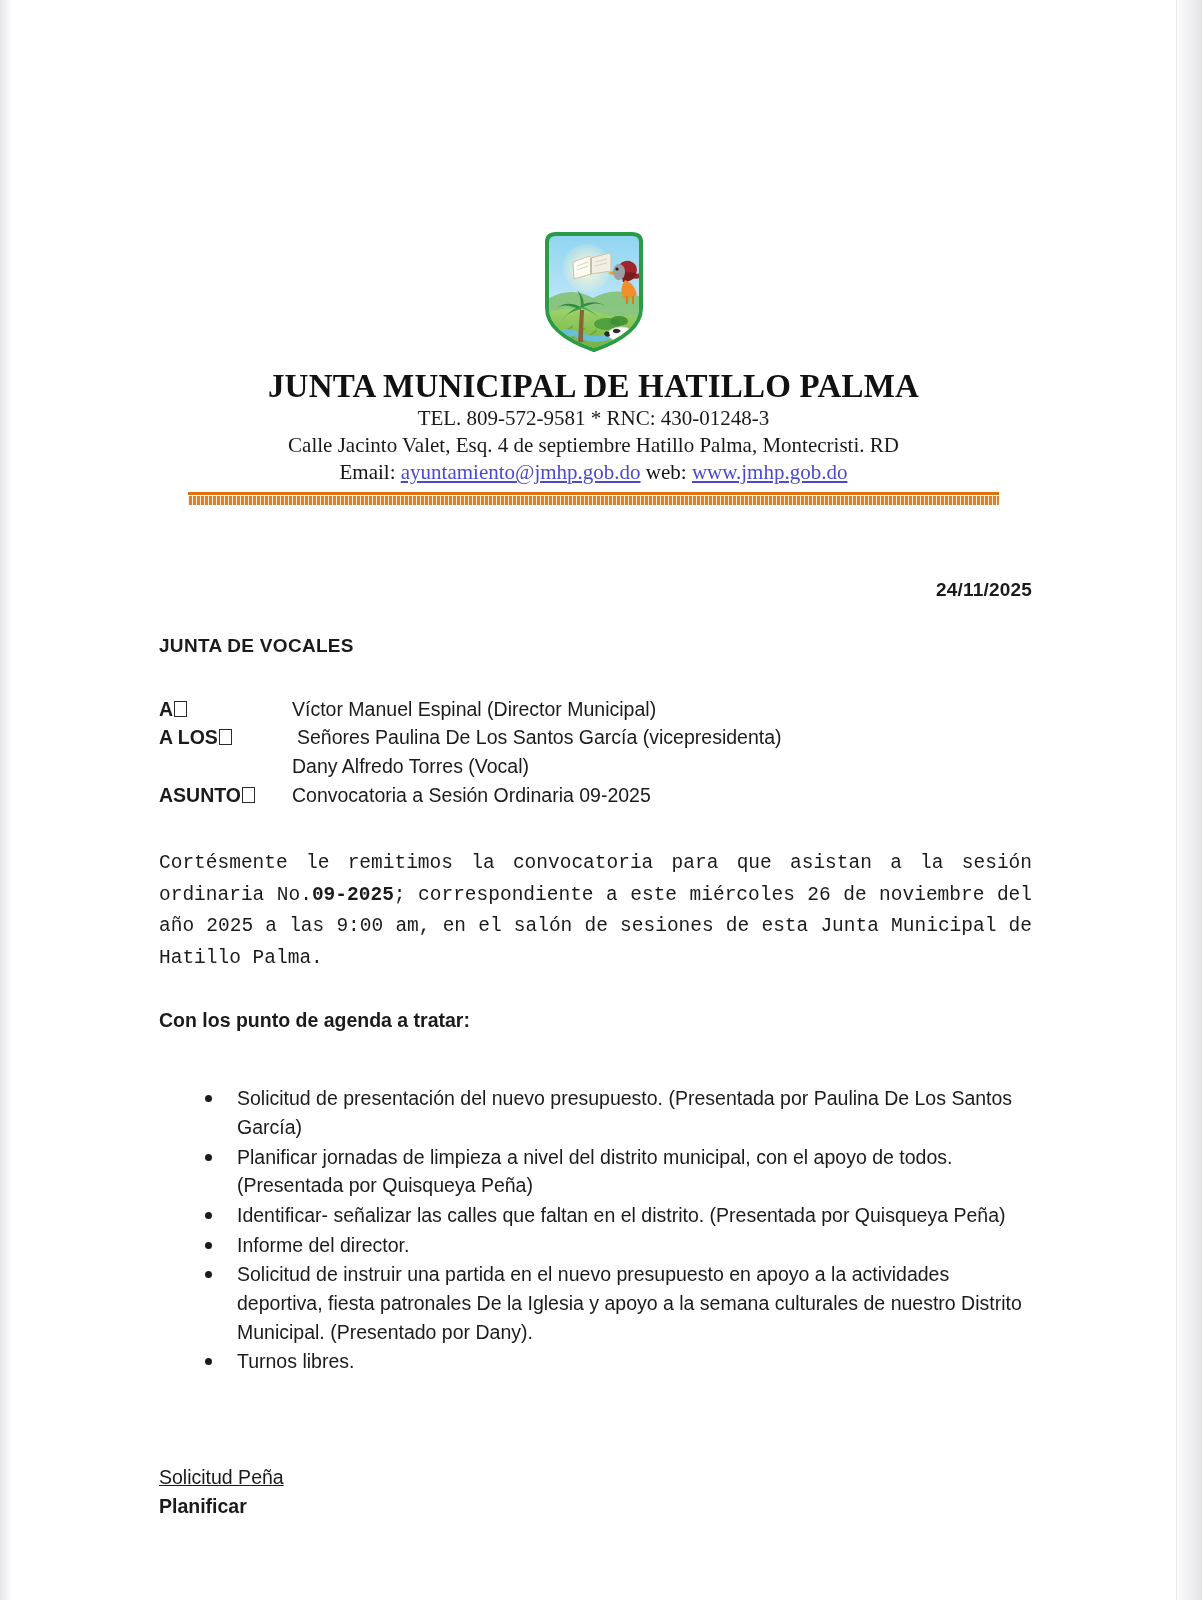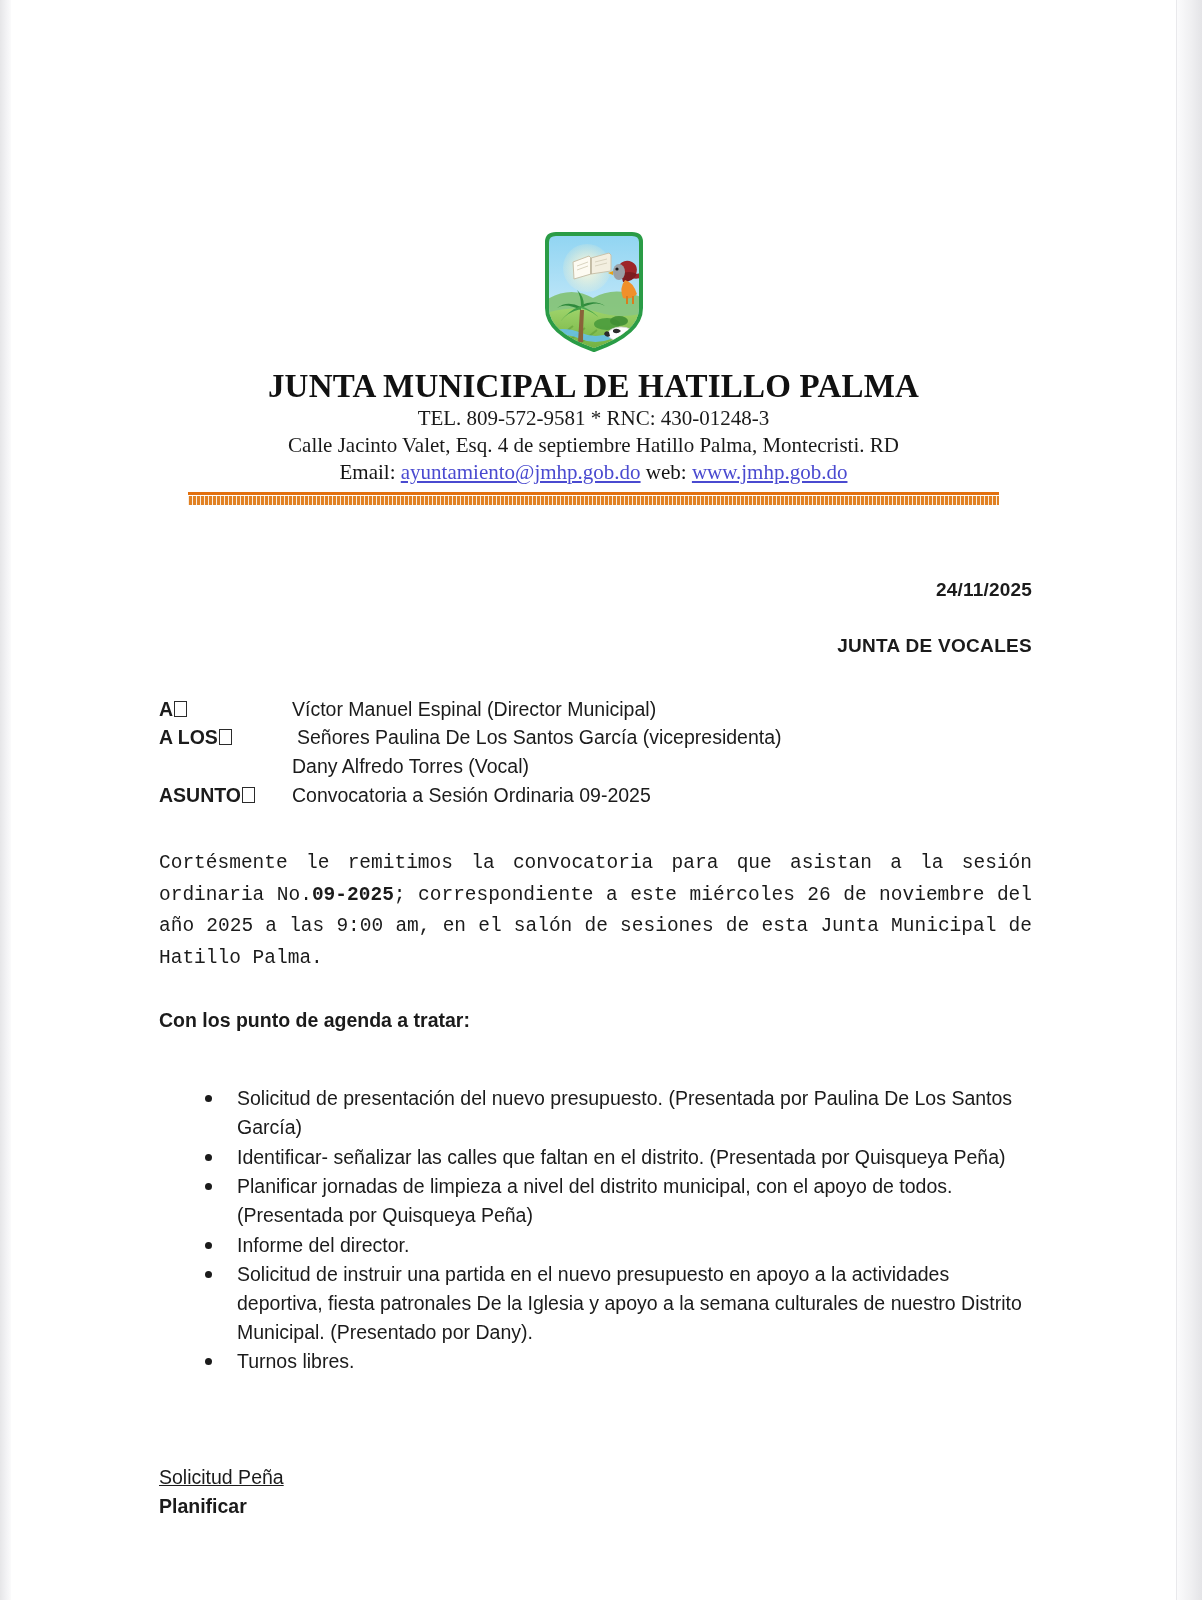--- a/index.html
+++ b/index.html
@@ -103,21 +103,21 @@
     color: #1b1b1b;
   }
   .date-line {
     text-align: right;
     font-size: 19px;
     font-weight: bold;
     margin-top: 74px;
     letter-spacing: 0.2px;
   }
   .doc-heading {
-    text-align: right;
+    text-align: left;
     font-size: 19px;
     font-weight: bold;
     letter-spacing: 0.3px;
     margin-top: 34px;
   }
 
   .recipients {
     margin-top: 38px;
     font-size: 19.5px;
     line-height: 1.48;
@@ -331,22 +331,22 @@
         </div>
 
       </div>
 
       <p class="para"><span>Cortésmente le remitimos la convocatoria para que asistan a la sesión ordinaria No.</span><b>09-2025</b><span>; correspondiente a este miércoles 26 de noviembre del año 2025 a las 9:00 am, en el salón de sesiones de esta Junta Municipal de Hatillo Palma.</span></p>
 
       <div class="agenda-intro">Con los  punto de agenda a tratar:</div>
 
       <ul class="agenda-list">
         <li><span class="dot"></span><span>Solicitud de presentación del nuevo presupuesto. (Presentada por Paulina De Los Santos García)</span></li>
+        <li><span class="dot"></span><span>Planificar jornadas de limpieza a nivel del distrito municipal, con el apoyo de todos. (Presentada por Quisqueya Peña)</span></li>
         <li><span class="dot"></span><span>Identificar- señalizar las calles que faltan en el distrito. (Presentada por Quisqueya Peña)</span></li>
-        <li><span class="dot"></span><span>Planificar jornadas de limpieza a nivel del distrito municipal, con el apoyo de todos. (Presentada por Quisqueya Peña)</span></li>
         <li><span class="dot"></span><span>Informe del director.</span></li>
         <li><span class="dot"></span><span>Solicitud  de instruir  una  partida en el nuevo  presupuesto  en apoyo a la  actividades deportiva, fiesta patronales De la Iglesia y  apoyo a la semana  culturales  de nuestro Distrito Municipal. (Presentado por Dany).</span></li>
         <li><span class="dot"></span><span>Turnos libres.</span></li>
       </ul>
 
       <div class="signature">
         <span class="sig-name">Solicitud Peña</span>
         <span class="sig-role">Planificar</span>
       </div>
 

